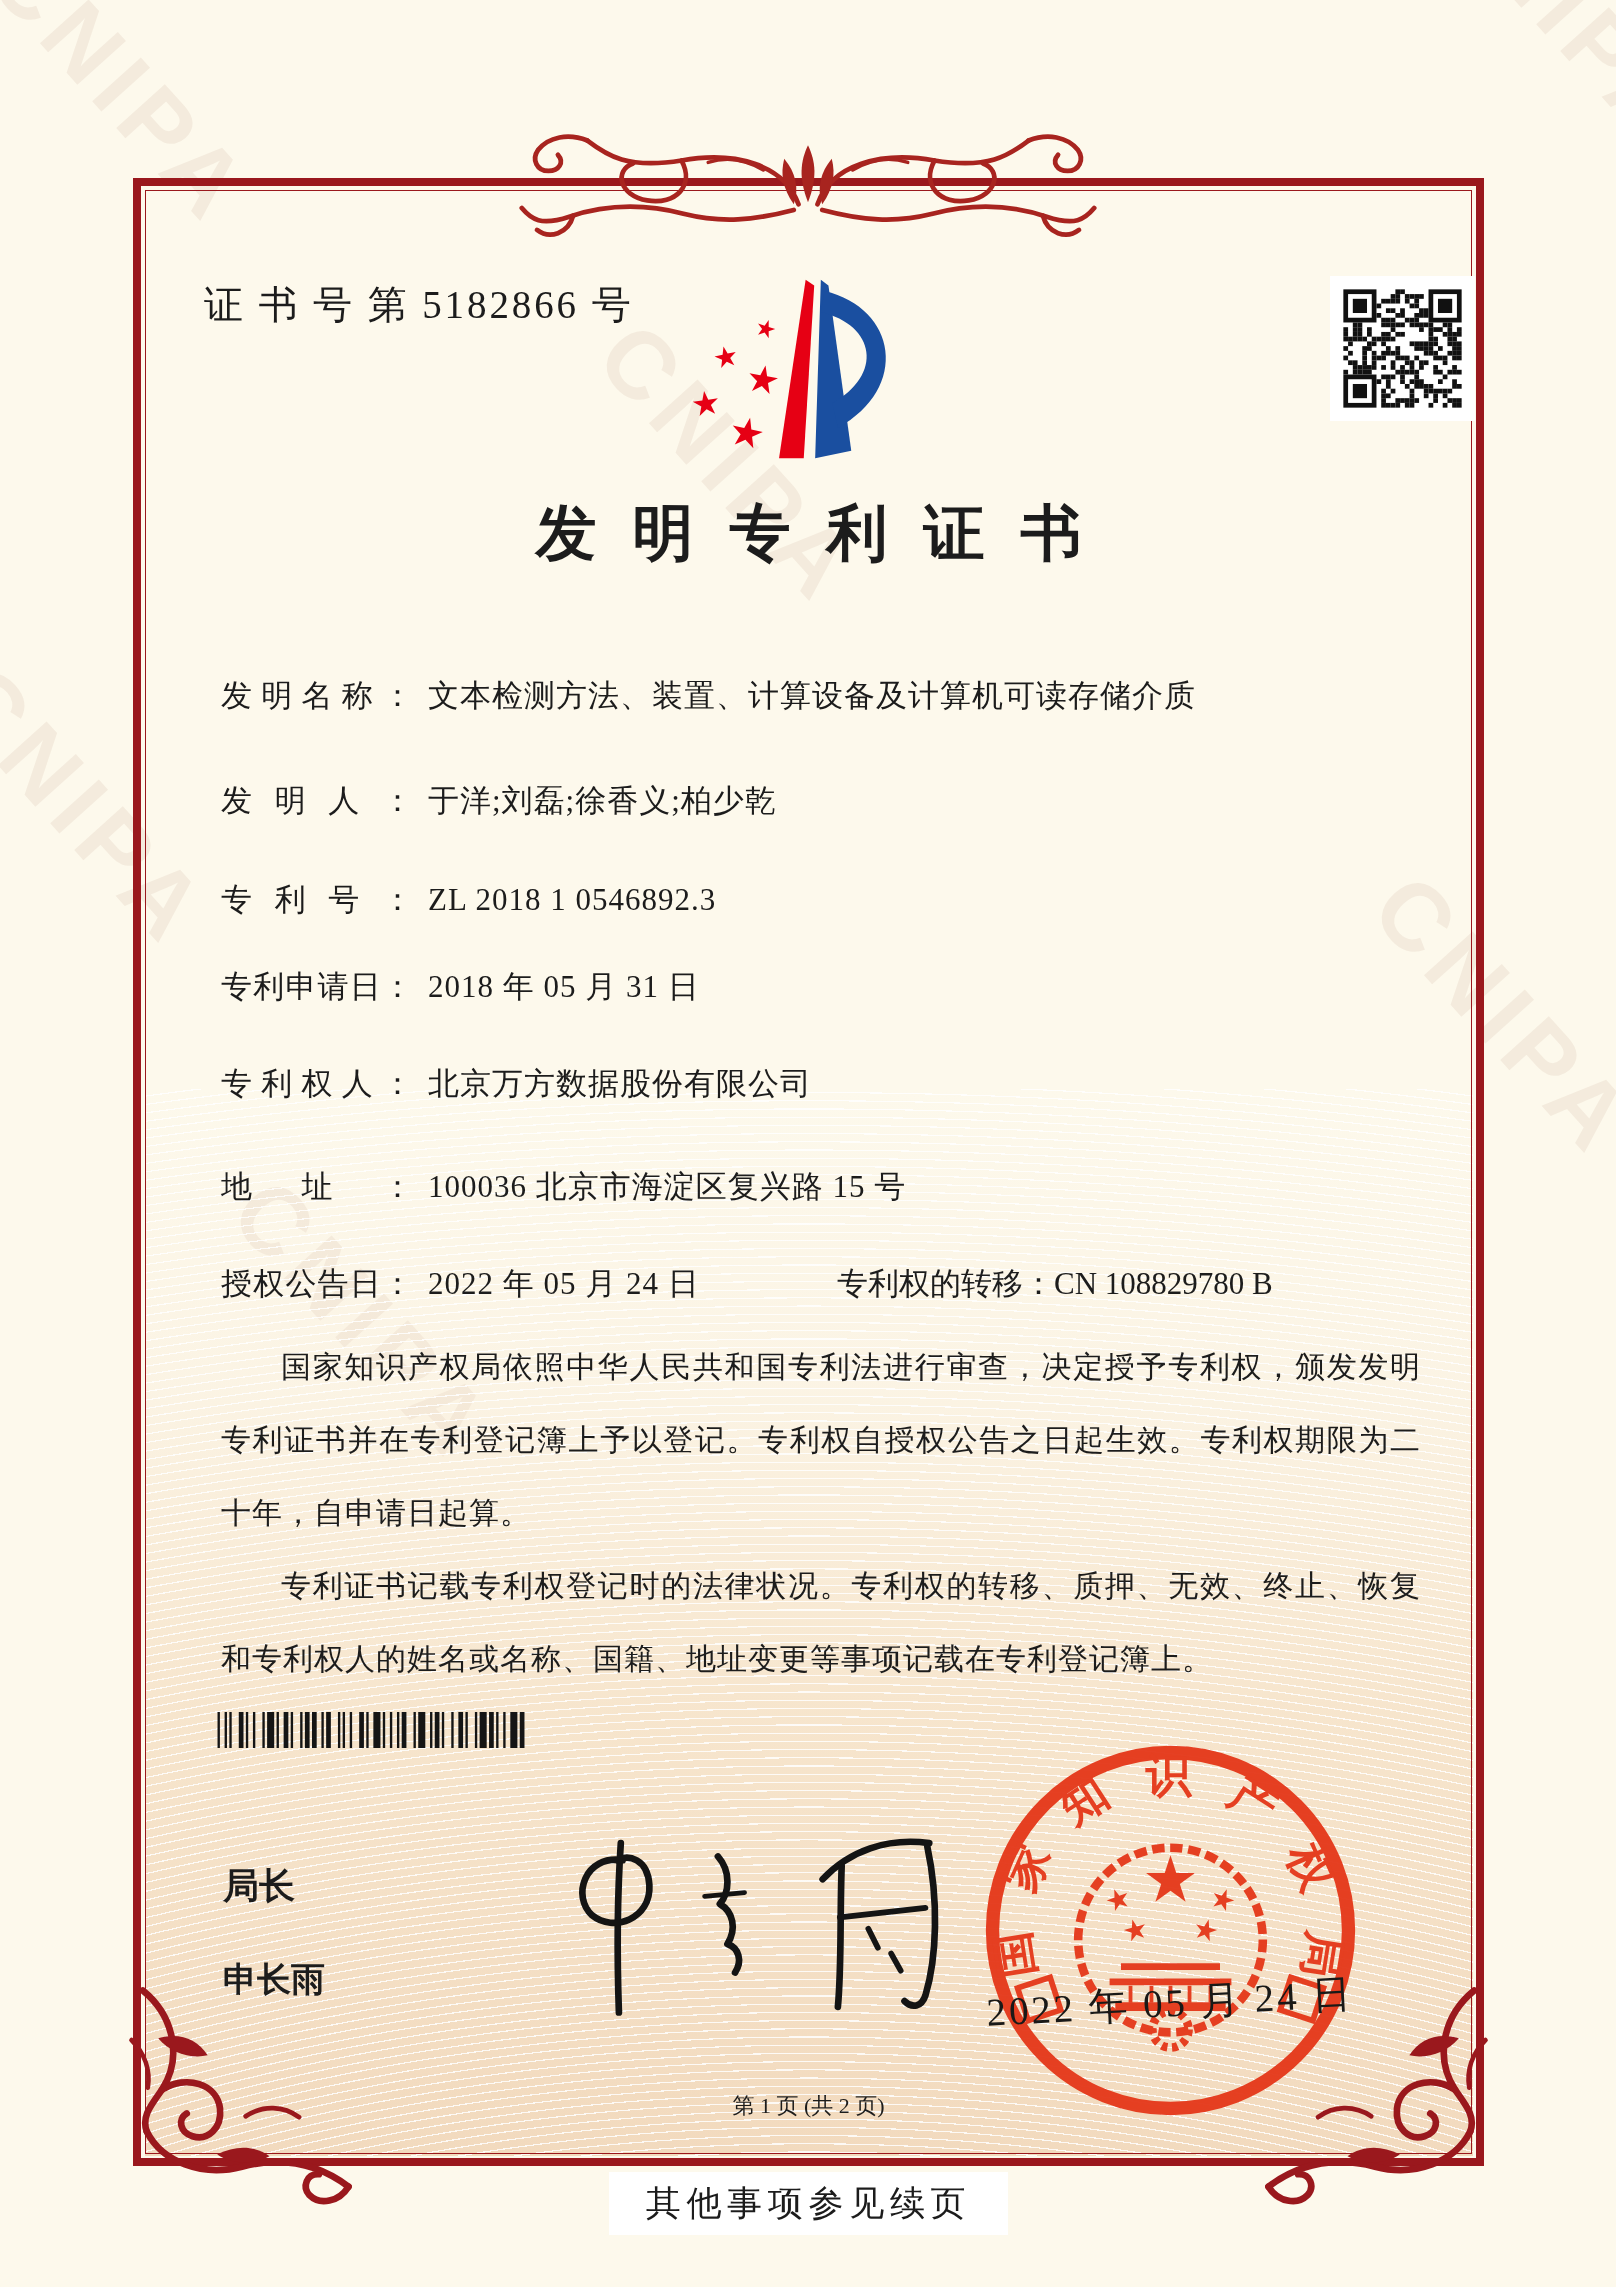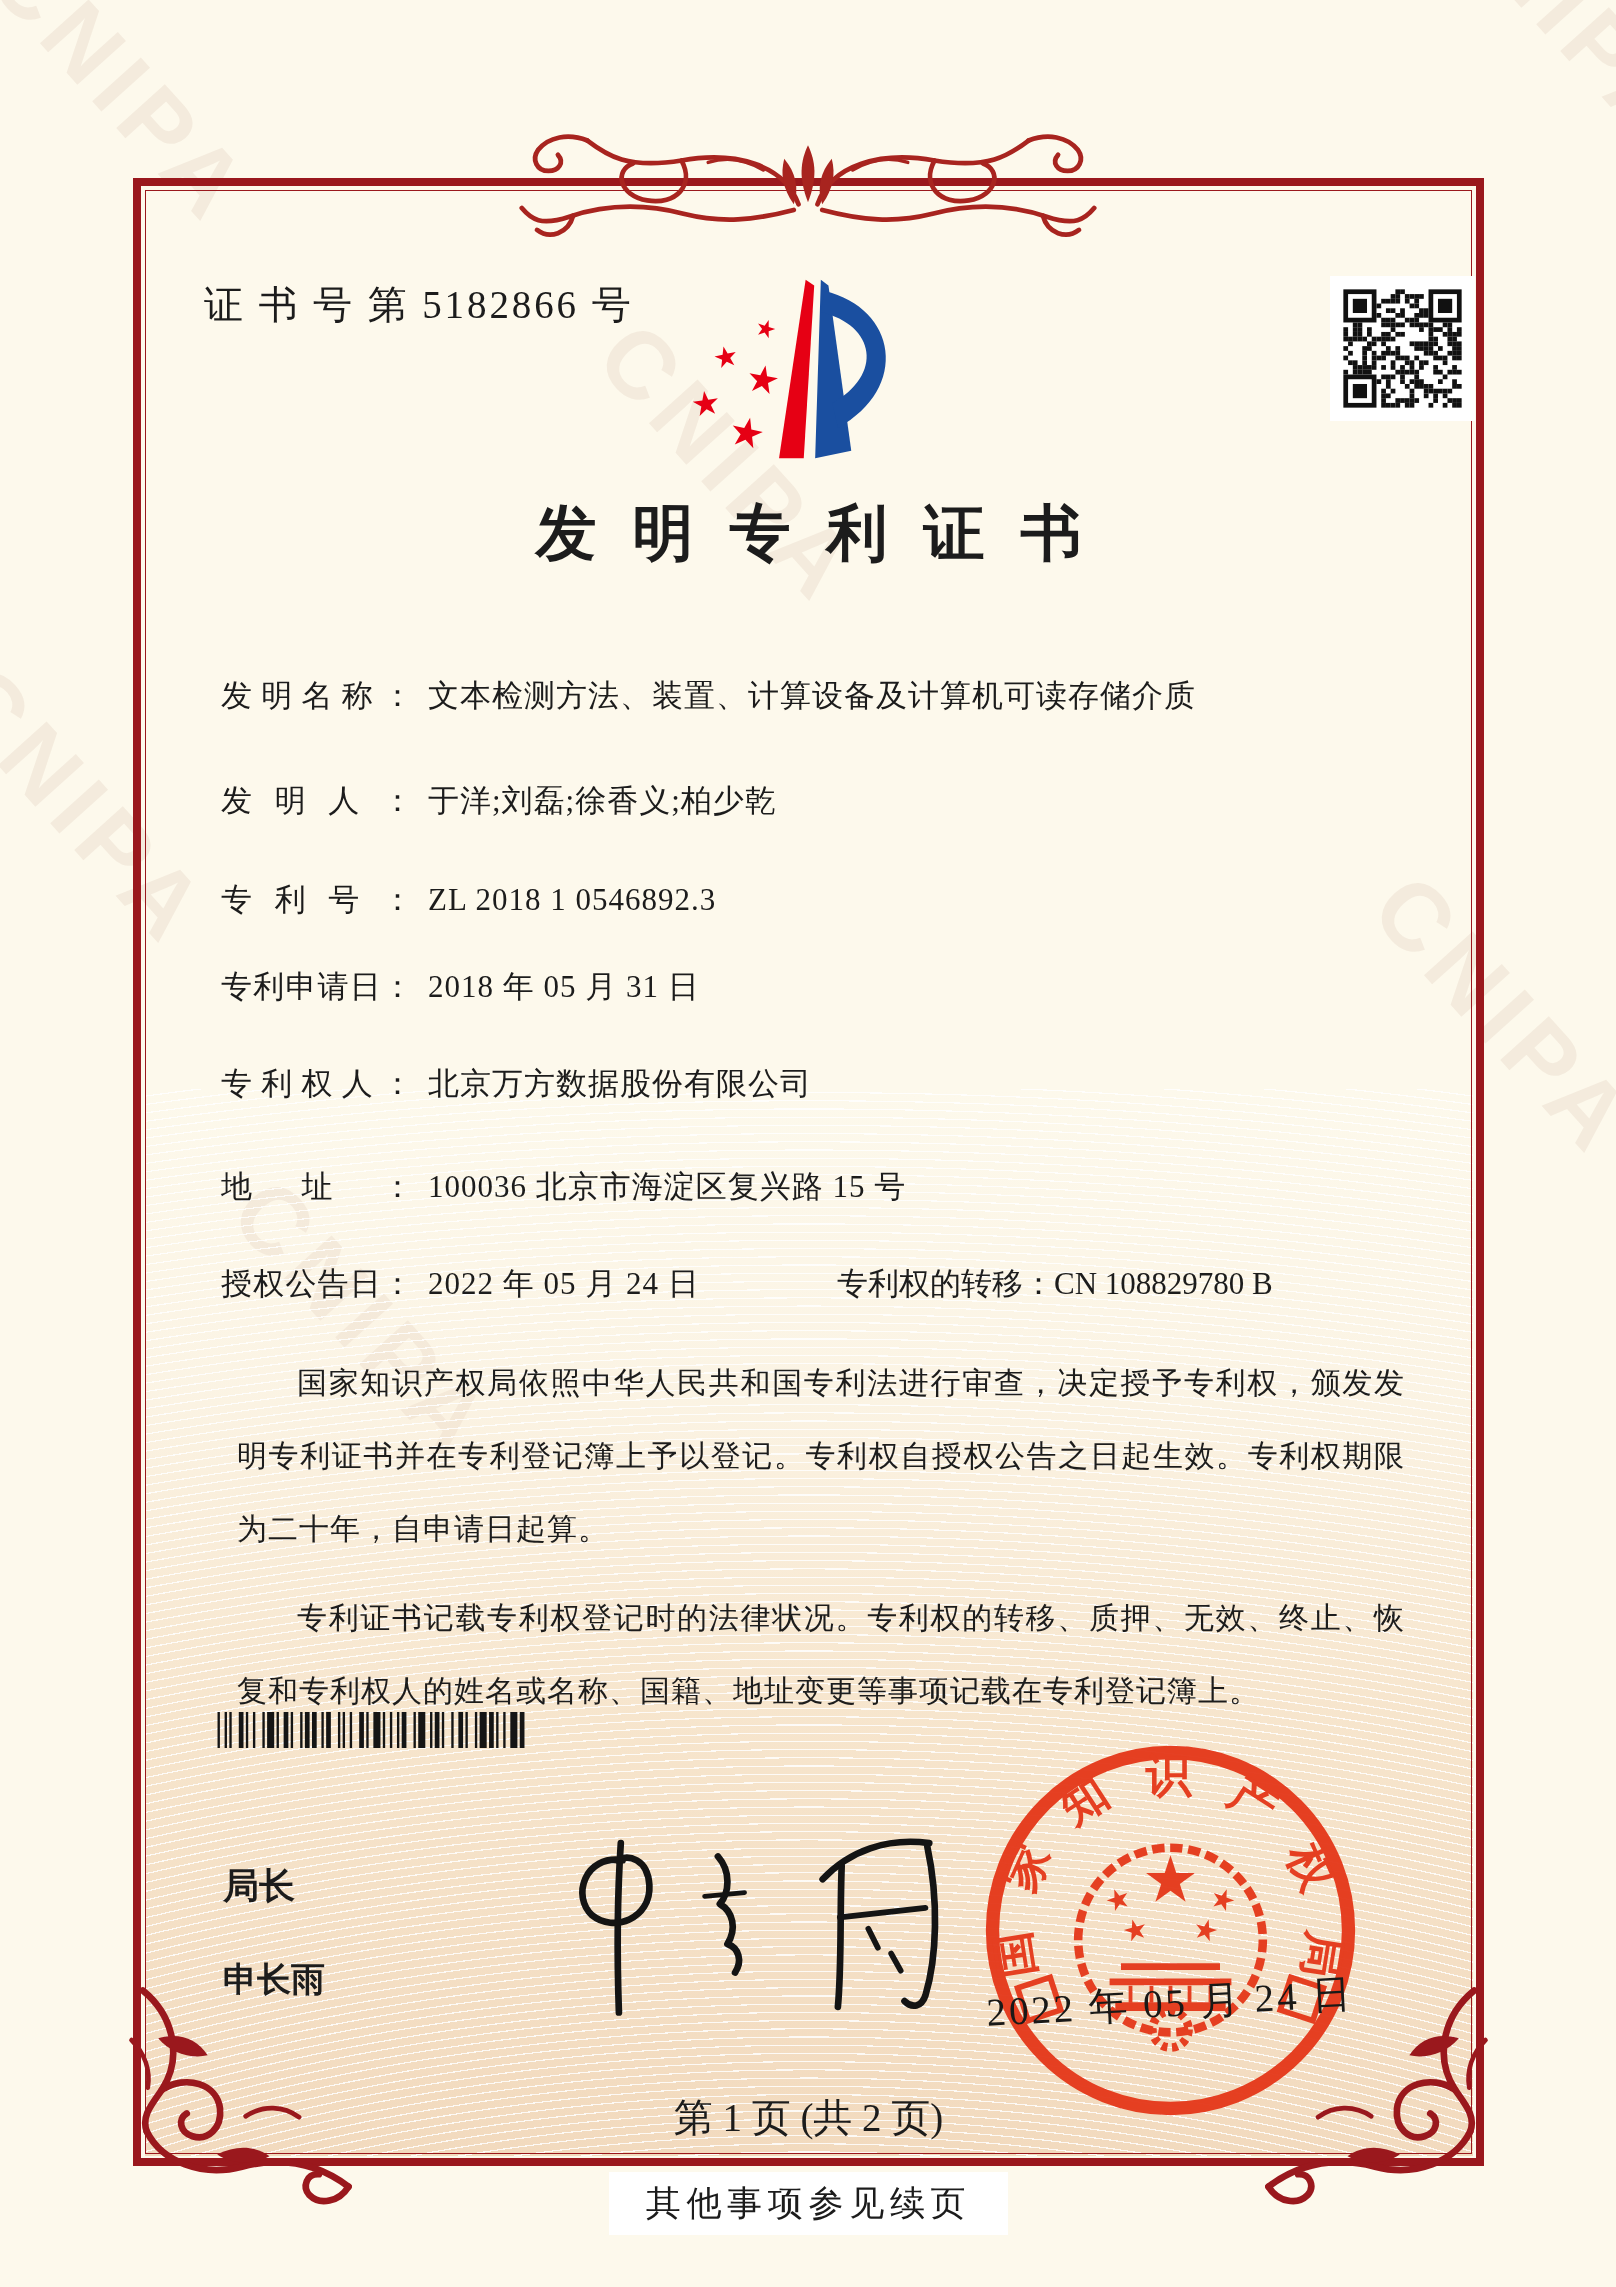--- a/index.html
+++ b/index.html
@@ -44,32 +44,32 @@
   .row{position:absolute;left:221px;font-size:31px;white-space:nowrap;}
   .flabel{
     display:inline-block;width:192px;text-align:justify;text-align-last:justify;
     -moz-text-align-last:justify;text-justify:inter-character;
   }
   .fvalue{margin-left:15px;letter-spacing:1px;}
   .grant2{position:absolute;left:616px;top:0;white-space:nowrap;}
   
   .body-text{position:absolute;left:221px;top:1330px;width:1200px;}
   .body-text p{
-    margin:16px;font-size:30px;line-height:73px;text-indent:2em;
+    margin:0;font-size:30px;line-height:73px;text-indent:2em;
     text-align:justify;letter-spacing:1px;
   }
   
   .barcode{position:absolute;left:217px;top:1712px;}
   .director-label{position:absolute;left:223px;top:1862px;
     font-family:"Liberation Sans","DejaVu Sans",sans-serif;font-size:36px;font-weight:600;}
   .director-name{position:absolute;left:223px;top:1957px;
     font-family:"Liberation Sans","DejaVu Sans",sans-serif;font-size:34px;font-weight:600;}
   .signature{position:absolute;left:518px;top:1805px;}
   .seal{position:absolute;left:963px;top:1723px;opacity:.96;}
-  .page-num{position:absolute;left:133px;width:1351px;top:2091px;text-align:center;font-size:39px;}
+  .page-num{position:absolute;left:133px;width:1351px;top:2091px;text-align:center;font-size:22px;}
   .cont-box{
     position:absolute;left:609px;top:2172px;width:399px;height:63px;background:#ffffff;
     display:flex;align-items:center;justify-content:center;font-size:35px;letter-spacing:5.7px;
   }
 </style>
 </head>
 <body>
 
 <div class="page">
 

